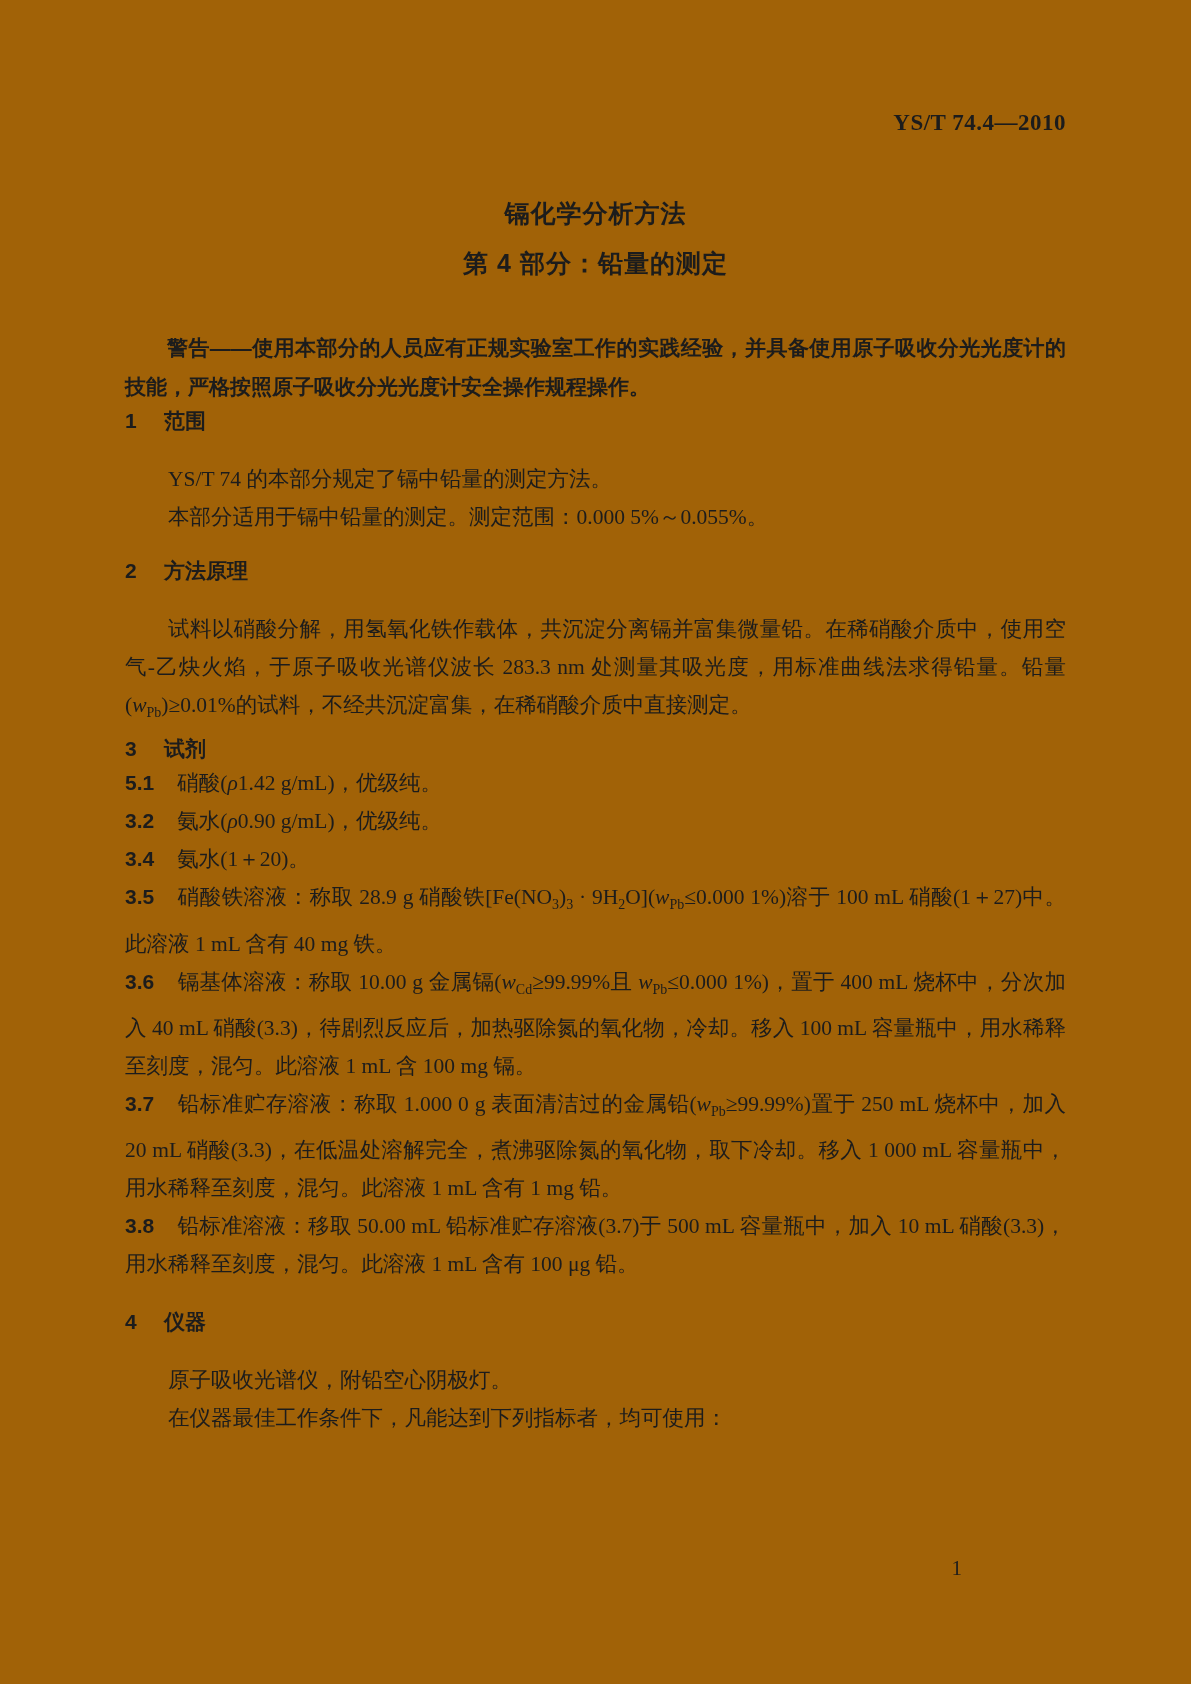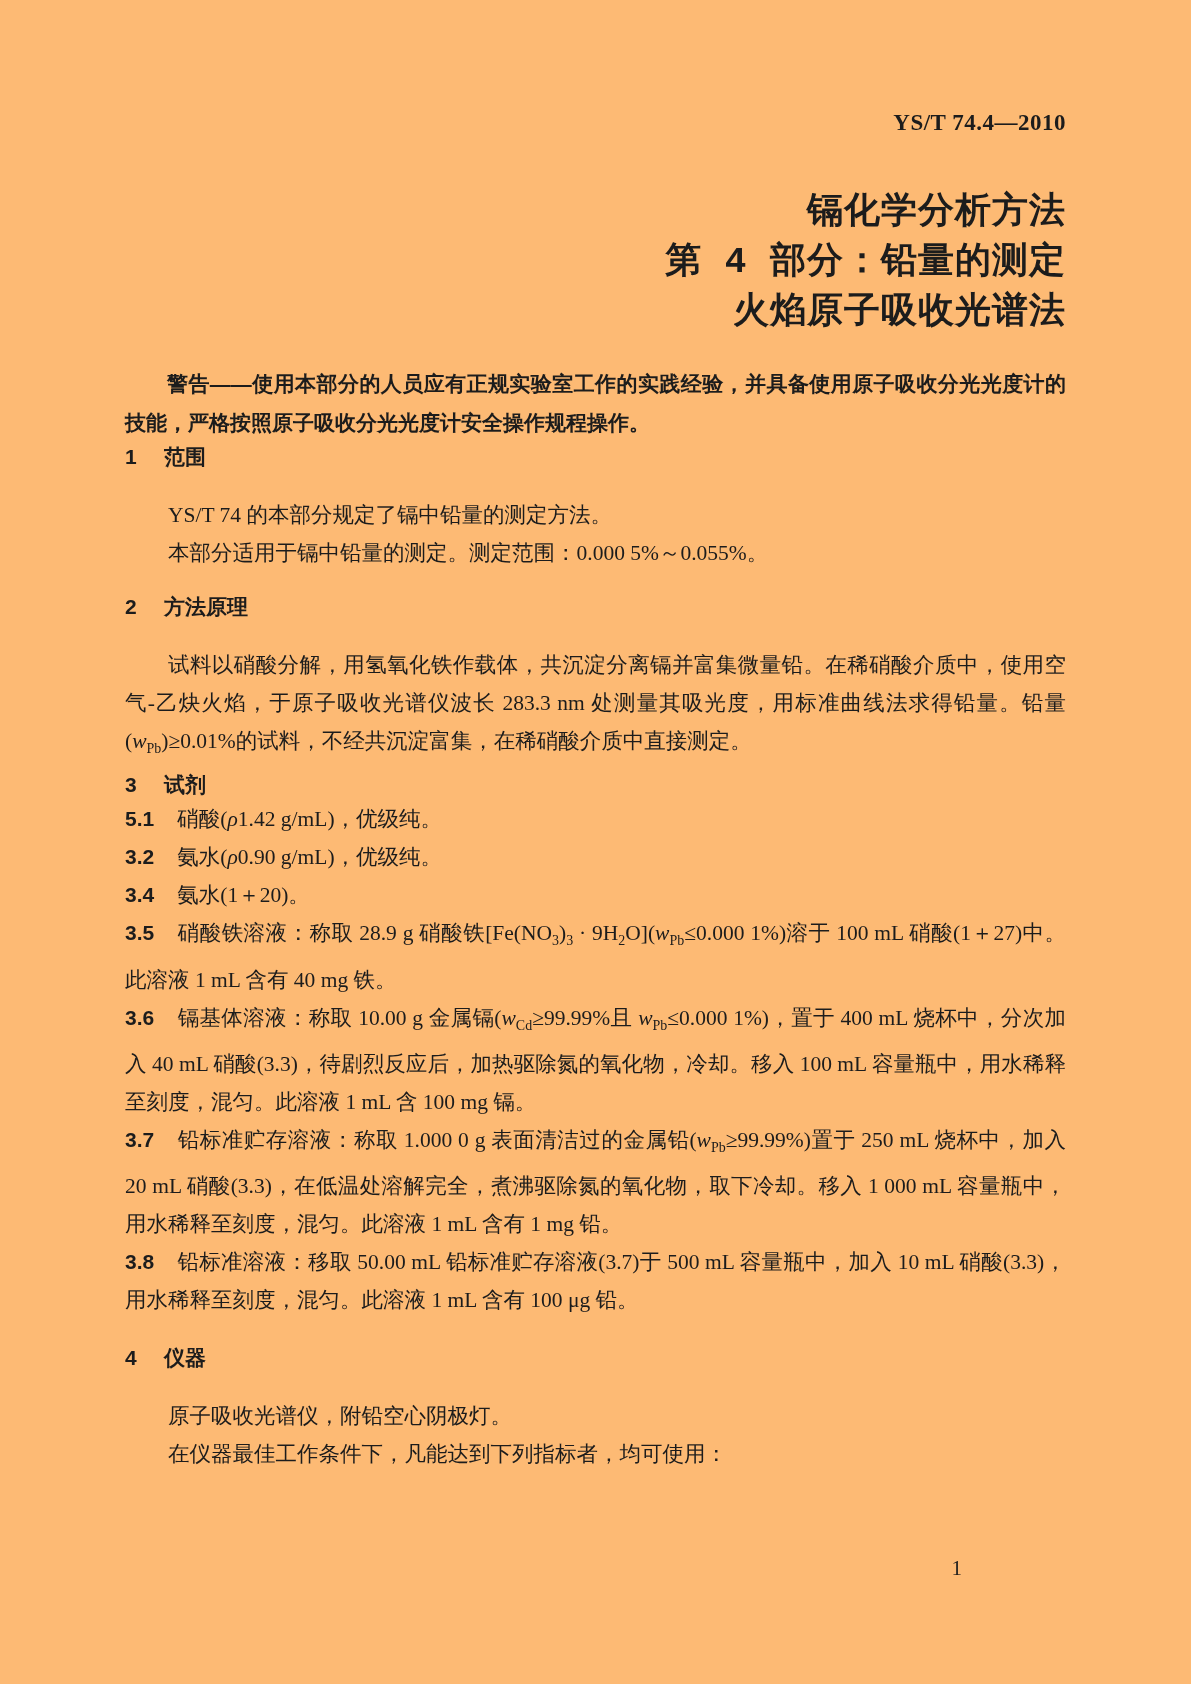--- a/index.html
+++ b/index.html
@@ -1,49 +1,49 @@
 <!DOCTYPE html>
 <html><head>
 <meta charset="utf-8">
 <style>
   html, body { margin: 0; padding: 0; background: #ffffff; }
   .page {
     position: relative;
     width: 1191px;
     height: 1684px;
     margin: 0 auto;
-    background: #fdba74;
+    background: #a16207;
     color: #1c1c1c;
     font-family: "Liberation Serif", serif;
     overflow: hidden;
   }
   .content {
     position: absolute;
     left: 125px;
     top: 0;
     width: 941px;
   }
   .doc-number {
     margin-top: 110px;
     text-align: right;
     font-size: 23px;
     font-weight: 600;
     letter-spacing: 0.5px;
   }
   .title-block {
     margin-top: 52px;
-    text-align: right;
-    font-family: Liberation Mono, monospace;
+    text-align: center;
+    font-family: Liberation Sans, sans-serif;
     font-weight: bold;
-    font-size: 36px;
+    font-size: 25px;
     line-height: 50px;
     letter-spacing: 1px;
   }
   .warning {
-    margin: 26px 0 0 0;
+    margin: 40px 0 0 0;
     font-family: "Liberation Sans", sans-serif;
     font-weight: bold;
     font-size: 21px;
     line-height: 39px;
     text-align: justify;
     text-indent: 2em;
   }
   .section-heading {
     font-family: "Liberation Sans", sans-serif;
     font-weight: bold;
@@ -90,21 +90,20 @@
 <body>
 
 <div class="page">
   <div class="content">
 
     <div class="doc-number">YS/T 74.4—2010</div>
 
     <div class="title-block">
       <div>镉化学分析方法</div>
       <div>第 4 部分：铅量的测定</div>
-      <div>火焰原子吸收光谱法</div>
     </div>
 
     <p class="warning">警告——使用本部分的人员应有正规实验室工作的实践经验，并具备使用原子吸收分光光度计的技能，严格按照原子吸收分光光度计安全操作规程操作。</p>
 
     <div class="section-heading s1">
       <span class="sec-num">1</span><span>范围</span>
     </div>
     <p class="body-para indent first">YS/T 74 的本部分规定了镉中铅量的测定方法。</p>
     <p class="body-para indent">本部分适用于镉中铅量的测定。测定范围：0.000 5%～0.055%。</p>
 

